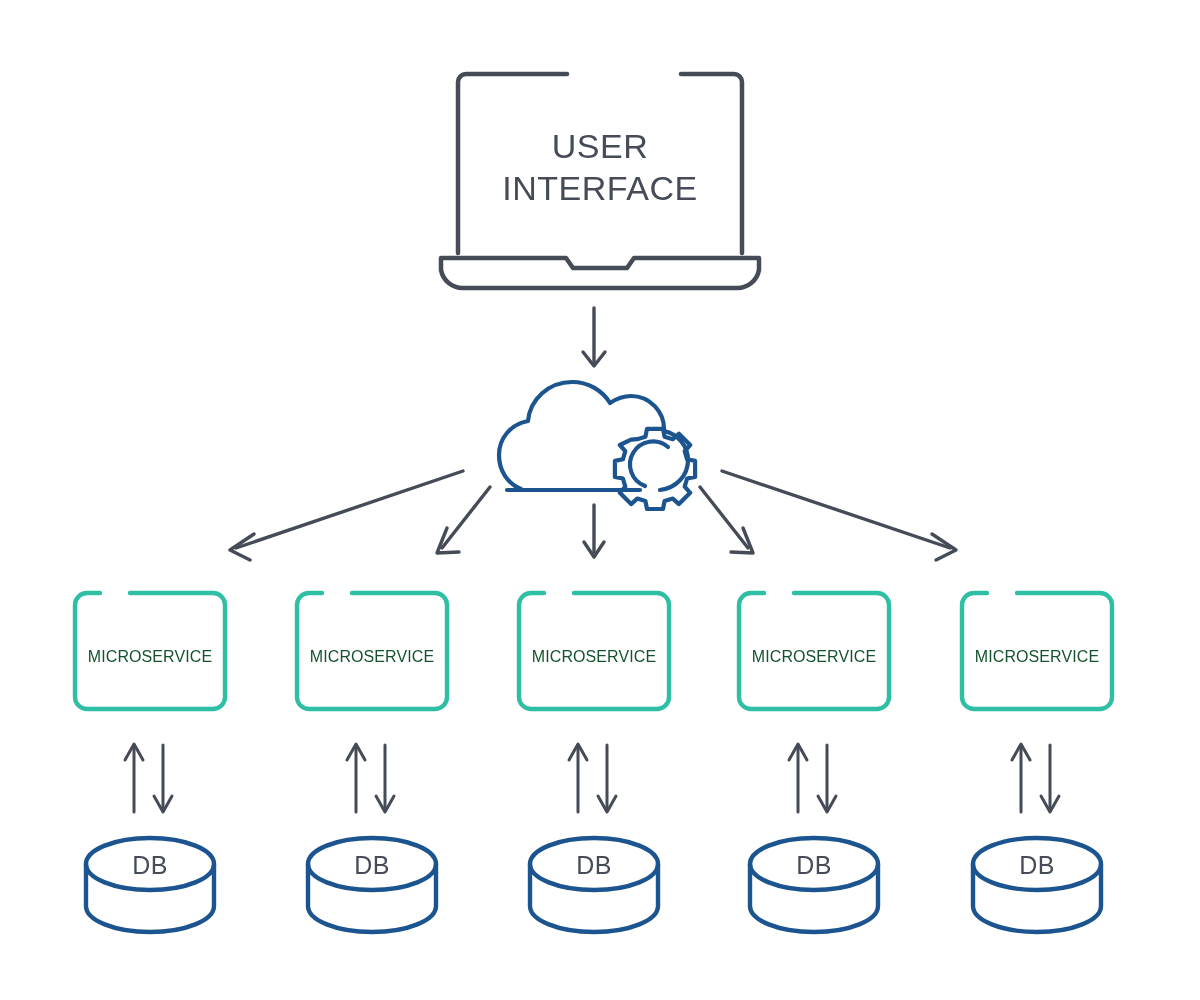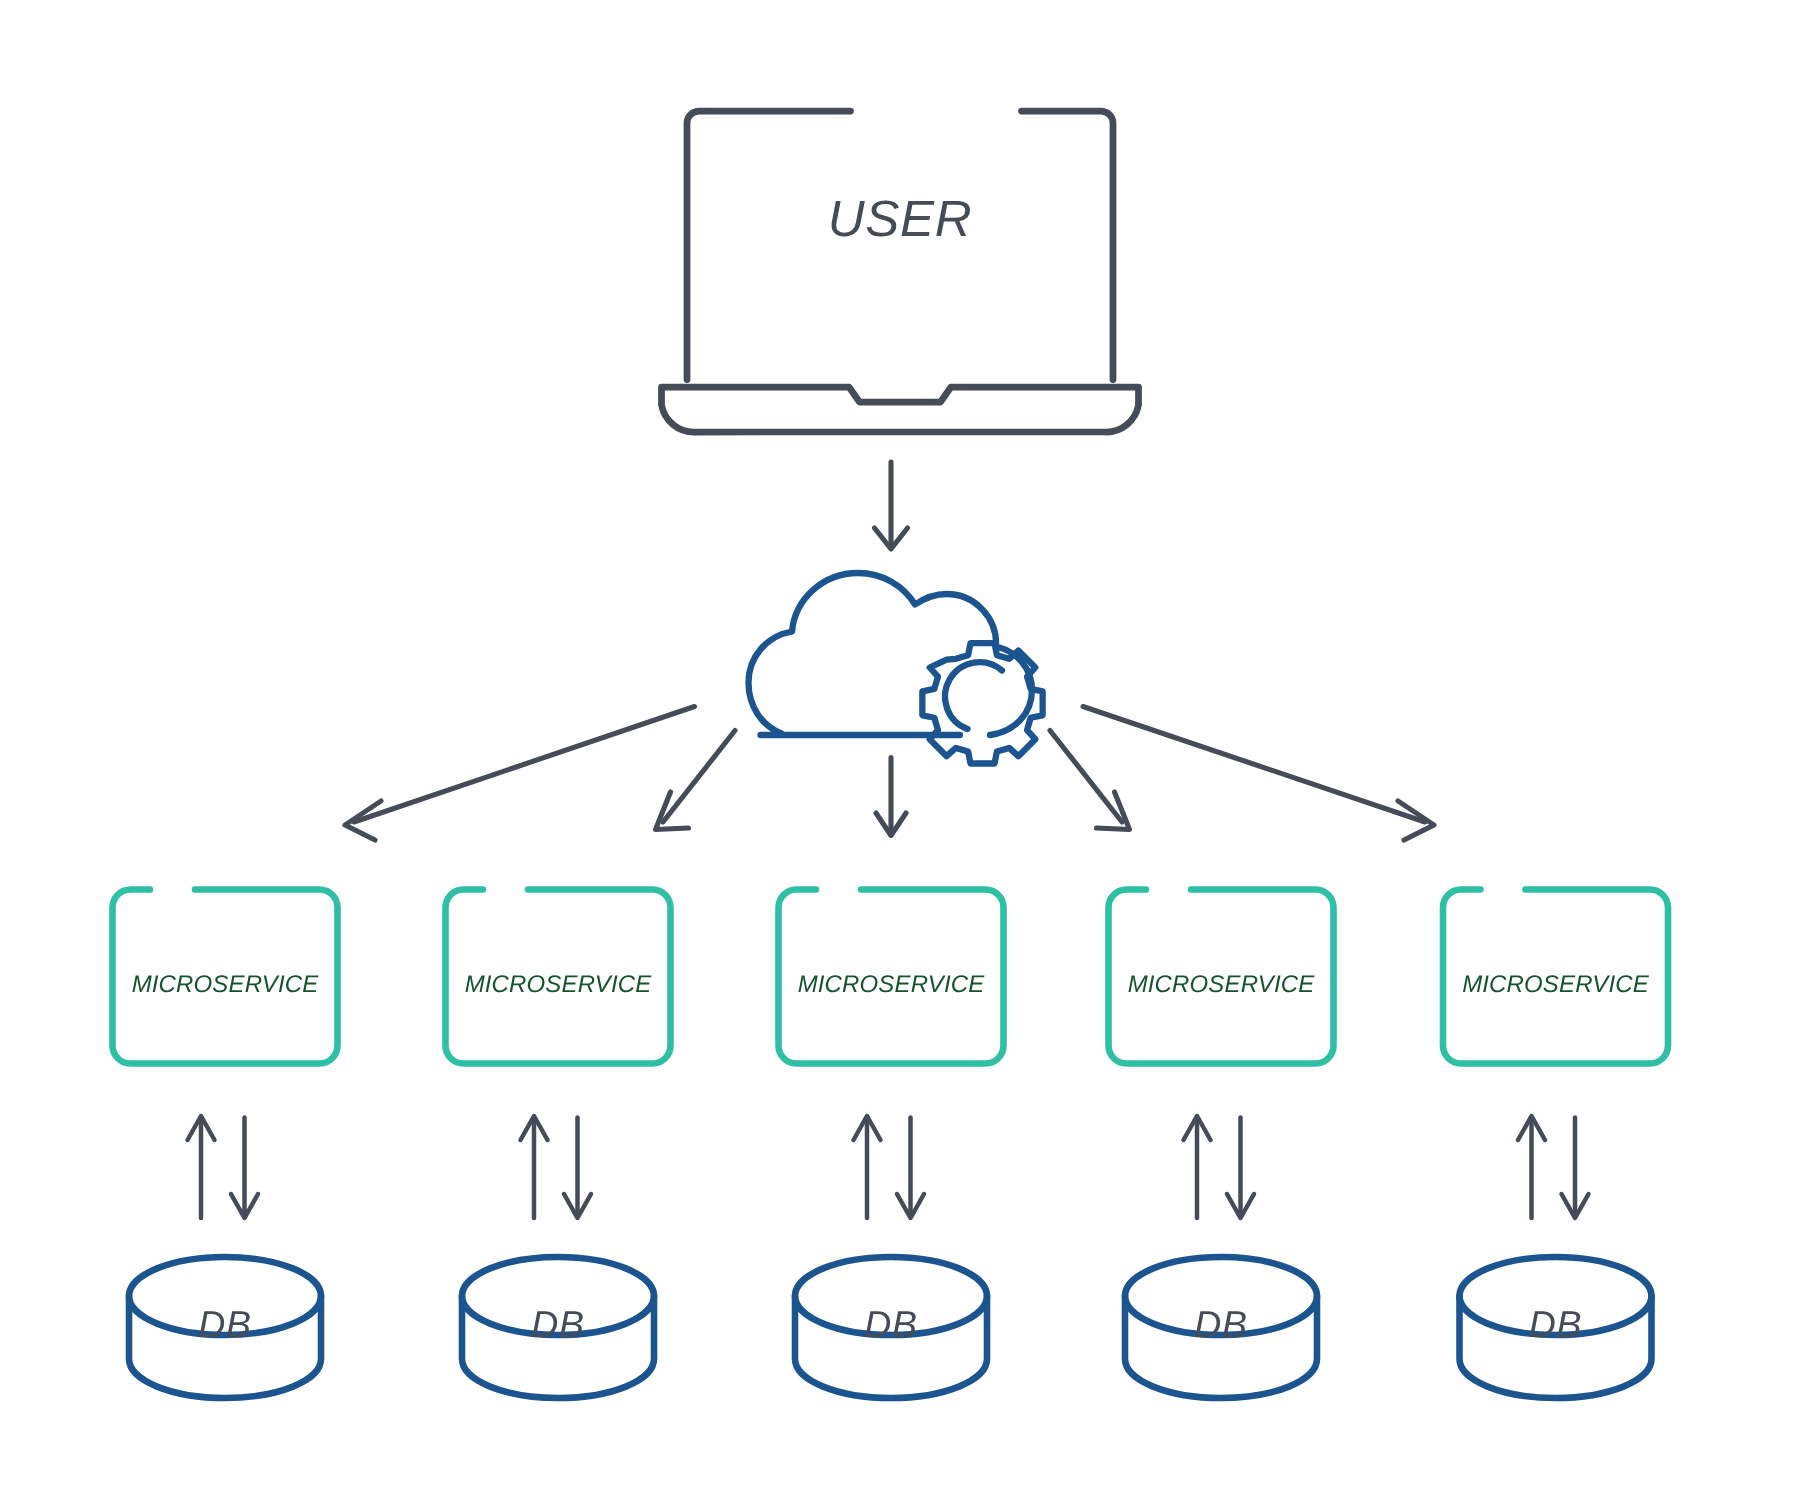--- a/index.html
+++ b/index.html
@@ -26,21 +26,20 @@
     width: 1200px;
     height: 1000px;
   }
   .lbl {
     position: absolute;
     text-align: center;
     color: #454b57;
     font-family: "Liberation Sans", sans-serif;
     user-select: none;
     white-space: pre;
-    font-style: italic;
   }
   #ui-label {
     left: 450px;
     top: 125px;
     width: 300px;
     font-size: 34px;
     line-height: 42px;
     letter-spacing: 0.5px;
     color: #454b57;
   }
@@ -57,21 +56,20 @@
     font-size: 16px;
     letter-spacing: 0.1px;
     color: #14532d;
     width: 170px;
   }
   .db-label {
     font-size: 25px;
     letter-spacing: 0.5px;
     color: #454b57;
     width: 140px;
-    margin-top: 18px;
   }
 </style>
 </head>
 <body>
 
 <div id="diagram-root">
 
   <svg class="layer" viewBox="0 0 1200 1000">
 
     <g fill="none" stroke="#454b57" stroke-width="4.5" stroke-linecap="round" stroke-linejoin="round">
@@ -226,21 +224,21 @@
         <path d="M 750 864 L 750 906 A 64 26 0 0 0 878 906 L 878 864"></path>
       </g>
       <g>
         <ellipse cx="1037" cy="864" rx="64" ry="26"></ellipse>
         <path d="M 973 864 L 973 906 A 64 26 0 0 0 1101 906 L 1101 864"></path>
       </g>
     </g>
 
   </svg>
 
-  <div class="lbl" id="ui-label"><span>USER</span><br></div>
+  <div class="lbl" id="ui-label"><span>USER</span><br><span>INTERFACE</span></div>
 
 
   <div class="lbl ms-label" style="left:65px;  top:648px;">MICROSERVICE</div>
   <div class="lbl ms-label" style="left:287px; top:648px;">MICROSERVICE</div>
   <div class="lbl ms-label" style="left:509px; top:648px;">MICROSERVICE</div>
   <div class="lbl ms-label" style="left:729px; top:648px;">MICROSERVICE</div>
   <div class="lbl ms-label" style="left:952px; top:648px;">MICROSERVICE</div>
 
   <div class="lbl db-label" style="left:80px;  top:851px;">DB</div>
   <div class="lbl db-label" style="left:302px; top:851px;">DB</div>

